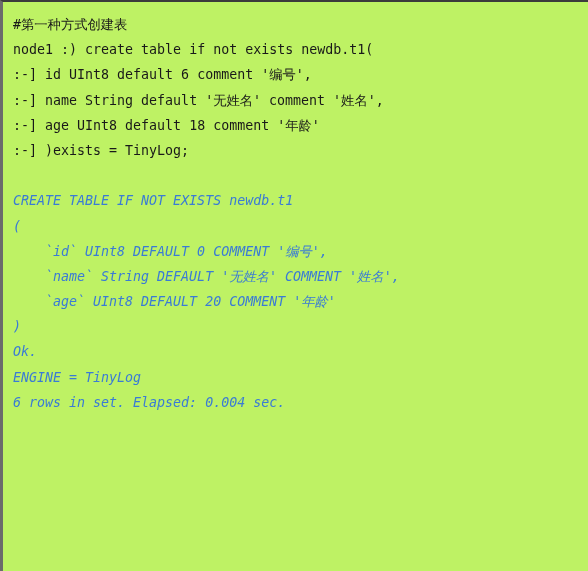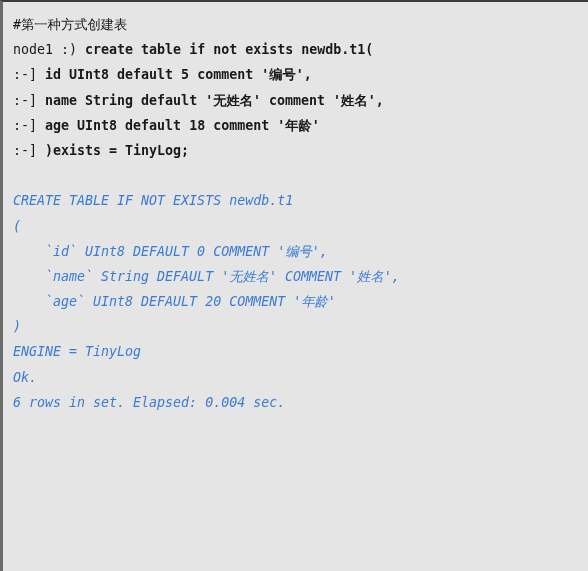--- a/index.html
+++ b/index.html
@@ -11,21 +11,21 @@
     width: 588px;
     height: 571px;
     overflow: hidden;
     font-family: "DejaVu Sans Mono", "Liberation Mono", monospace;
   }
 
   #code-block {
     box-sizing: border-box;
     width: 588px;
     height: 571px;
-    background: #e5e5e5;
+    background: #bef264;
     border-top: 2px solid #3c3c3c;
     border-left: 3px solid #6b6b6b;
     padding: 10px 0 0 10px;
   }
 
   .code-lines {
     display: block;
   }
 
   .line {
@@ -38,21 +38,21 @@
   }
 
   
   .line.input {
     color: #191919;
   }
   .line.input .prompt {
     font-weight: normal;
   }
   .line.input .sql {
-    font-weight: bold;
+    font-weight: normal;
   }
   .line.comment-line {
     color: #191919;
     font-weight: normal;
     font-family: "DejaVu Sans Mono", "Liberation Mono", monospace;
   }
 
   
   .line.blank {
     color: transparent;
@@ -68,34 +68,34 @@
 </head>
 <body>
 
 <div id="code-block">
   <div class="code-lines">
 
     <span class="line comment-line">#第一种方式创建表</span>
 
     <span class="line input"><span class="prompt">node1 :) </span><span class="sql">create table if not exists newdb.t1(</span></span>
 
-    <span class="line input"><span class="prompt">:-] </span><span class="sql">id UInt8 default 5 comment '编号',</span></span>
+    <span class="line input"><span class="prompt">:-] </span><span class="sql">id UInt8 default 6 comment '编号',</span></span>
 
     <span class="line input"><span class="prompt">:-] </span><span class="sql">name String default '无姓名' comment '姓名',</span></span>
 
     <span class="line input"><span class="prompt">:-] </span><span class="sql">age UInt8 default 18 comment '年龄'</span></span>
 
     <span class="line input"><span class="prompt">:-] </span><span class="sql">)exists = TinyLog;</span></span>
 
     <span class="line blank">&nbsp;</span>
 
     <span class="line output">CREATE TABLE IF NOT EXISTS newdb.t1</span>
     <span class="line output">(</span>
     <span class="line output">    `id` UInt8 DEFAULT 0 COMMENT '编号',</span>
     <span class="line output">    `name` String DEFAULT '无姓名' COMMENT '姓名',</span>
     <span class="line output">    `age` UInt8 DEFAULT 20 COMMENT '年龄'</span>
     <span class="line output">)</span>
+    <span class="line output">Ok.</span>
     <span class="line output">ENGINE = TinyLog</span>
-    <span class="line output">Ok.</span>
     <span class="line output">6 rows in set. Elapsed: 0.004 sec.</span>
 
   </div>
 </div>
 
 </body></html>

